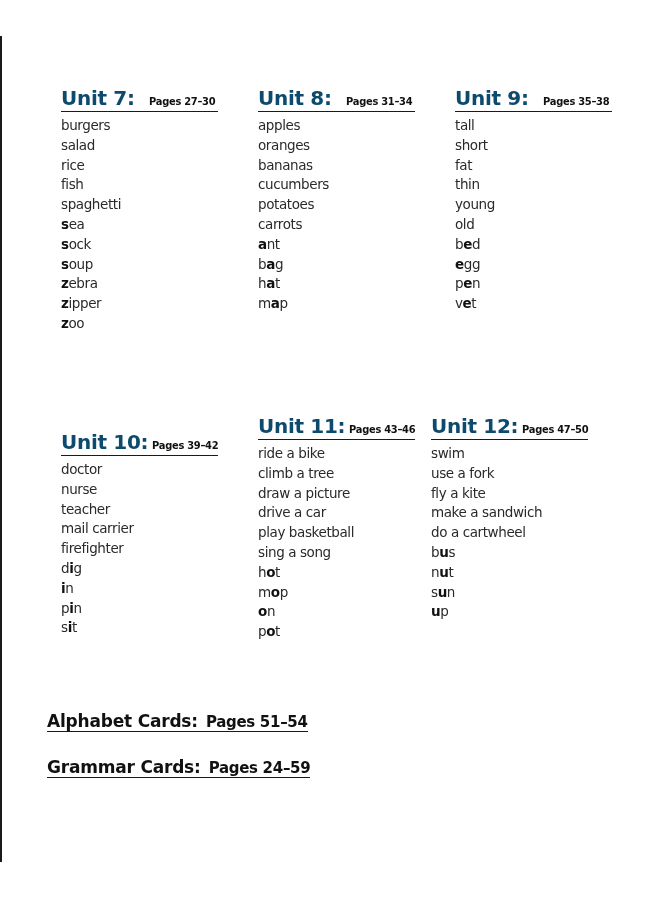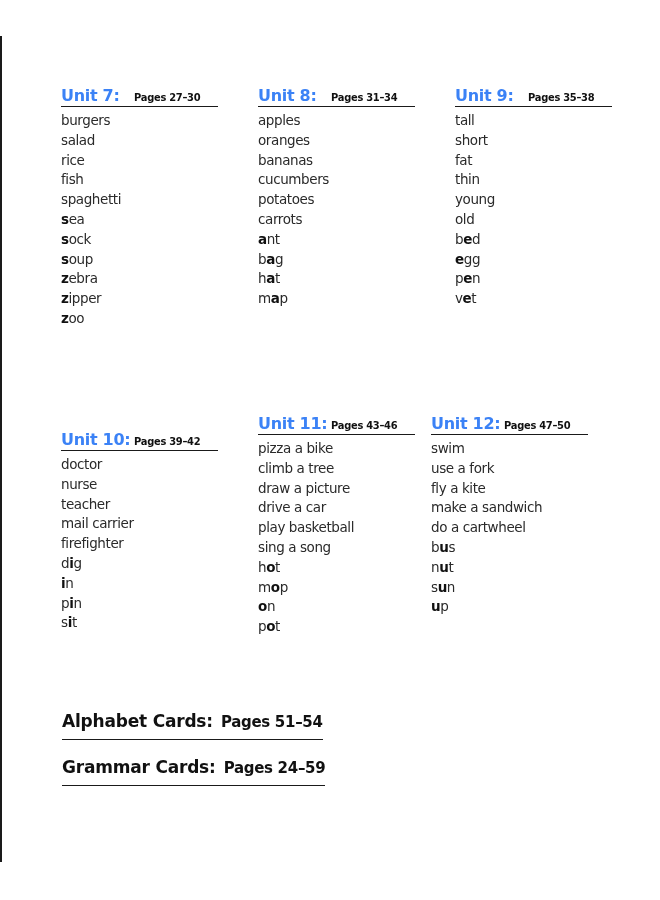--- a/index.html
+++ b/index.html
@@ -11,39 +11,39 @@
     position: absolute; left: 0; top: 36px; width: 2px; height: 826px; background: #1a1a1a;
   }
   .unit {
     position: absolute; width: 160px;
   }
   .unit-header {
     display: flex; align-items: baseline; white-space: nowrap;
     border-bottom: 1.5px solid #1a1a1a; padding-bottom: 1px; width: 157px;
   }
   .unit-title {
-    font-family: "DejaVu Sans", sans-serif; font-weight: bold; font-size: 16px;
-    letter-spacing: -0.3px; color: #3b82f6;
+    font-family: "DejaVu Sans", sans-serif; font-weight: bold; font-size: 20px;
+    letter-spacing: -0.3px; color: #0c4a6e;
   }
   .unit-pages {
     font-family: "DejaVu Sans", sans-serif; font-weight: bold; font-size: 11px;
     color: #111; letter-spacing: -0.3px; transform: scaleX(0.9); transform-origin: left;
   }
   .unit-pages.wide { margin-left: 14px; }
   .unit-pages.tight { margin-left: 4px; }
   ul.words { list-style: none; margin: 4px 0 0 0; padding: 0; }
   ul.words li {
     font-family: "DejaVu Sans", sans-serif; font-size: 13.5px; line-height: 19.8px;
     color: #2a2a2a; letter-spacing: -0.4px; white-space: nowrap;
   }
   ul.words li b { font-weight: bold; color: #111; }
 
   .cards {
-    position: absolute; left: 62px; display: flex; align-items: baseline;
-    border-bottom: 1.5px solid #1a1a1a; padding-bottom: 8px; white-space: nowrap;
+    position: absolute; left: 47px; display: flex; align-items: baseline;
+    border-bottom: 1.5px solid #1a1a1a; padding-bottom: 0px; white-space: nowrap;
   }
   .cards-title {
     font-family: "DejaVu Sans", sans-serif; font-weight: bold; font-size: 17px;
     letter-spacing: -0.2px; color: #111;
   }
   .cards-pages {
     font-family: "DejaVu Sans", sans-serif; font-weight: bold; font-size: 15px;
     color: #111; margin-left: 8px; letter-spacing: -0.3px;
   }
 </style>
@@ -127,21 +127,21 @@
       <li><span>s</span><b>i</b><span>t</span></li>
     </ul>
 </section>
 
 <section class="unit" style="left:258px; top:414px;">
   <div class="unit-header">
     <span class="unit-title">Unit 11:</span>
     <span class="unit-pages tight">Pages 43–46</span>
   </div>
   <ul class="words">
-      <li><span></span><b></b><span>pizza a bike</span></li>
+      <li><span></span><b></b><span>ride a bike</span></li>
       <li><span></span><b></b><span>climb a tree</span></li>
       <li><span></span><b></b><span>draw a picture</span></li>
       <li><span></span><b></b><span>drive a car</span></li>
       <li><span></span><b></b><span>play basketball</span></li>
       <li><span></span><b></b><span>sing a song</span></li>
       <li><span>h</span><b>o</b><span>t</span></li>
       <li><span>m</span><b>o</b><span>p</span></li>
       <li><span></span><b>o</b><span>n</span></li>
       <li><span>p</span><b>o</b><span>t</span></li>
     </ul>

